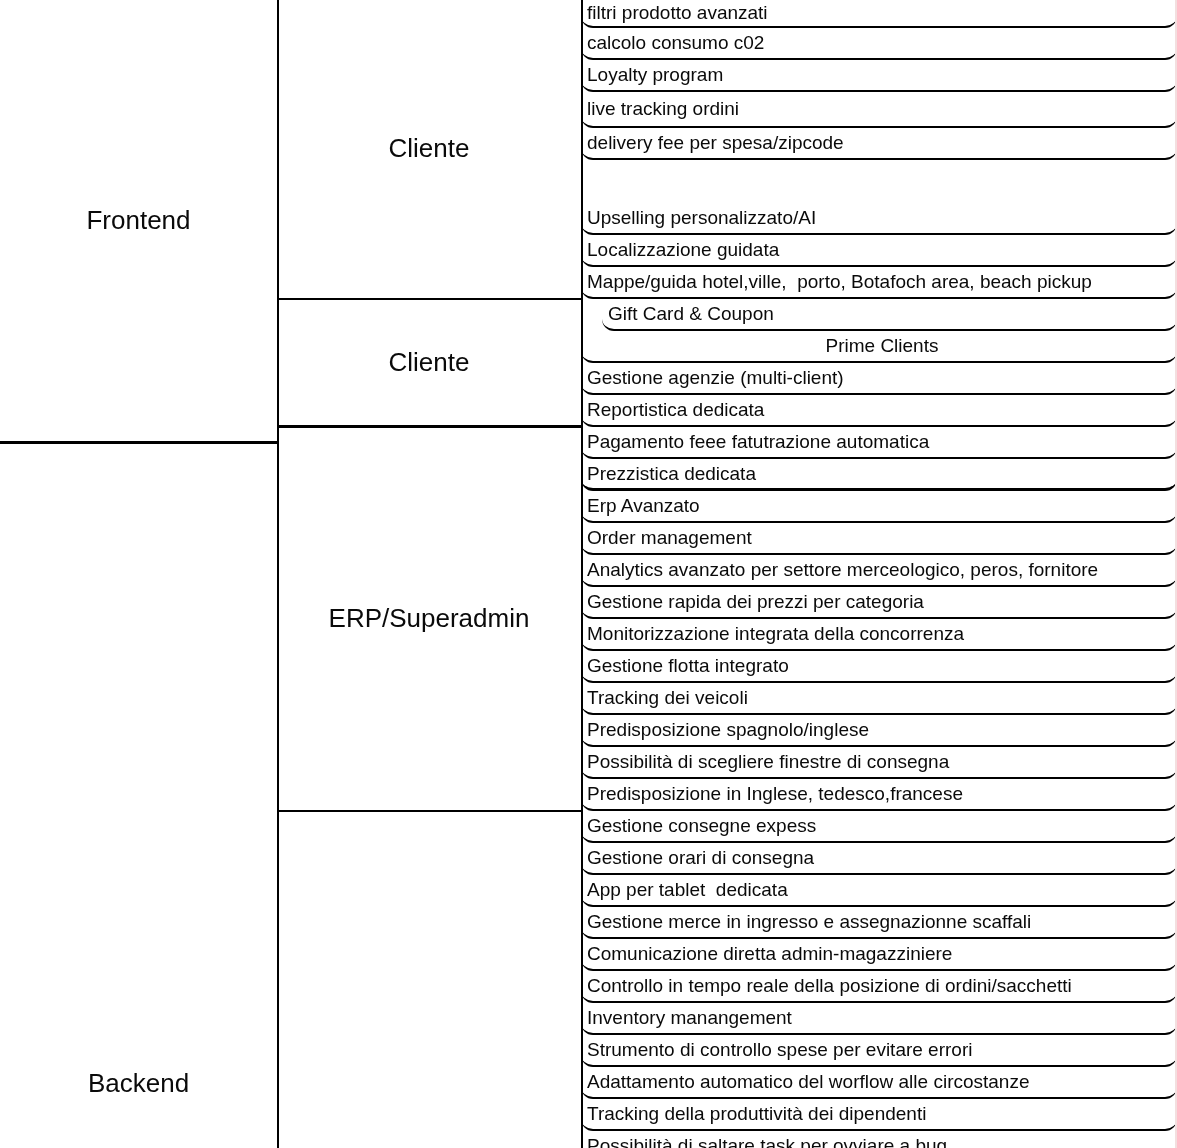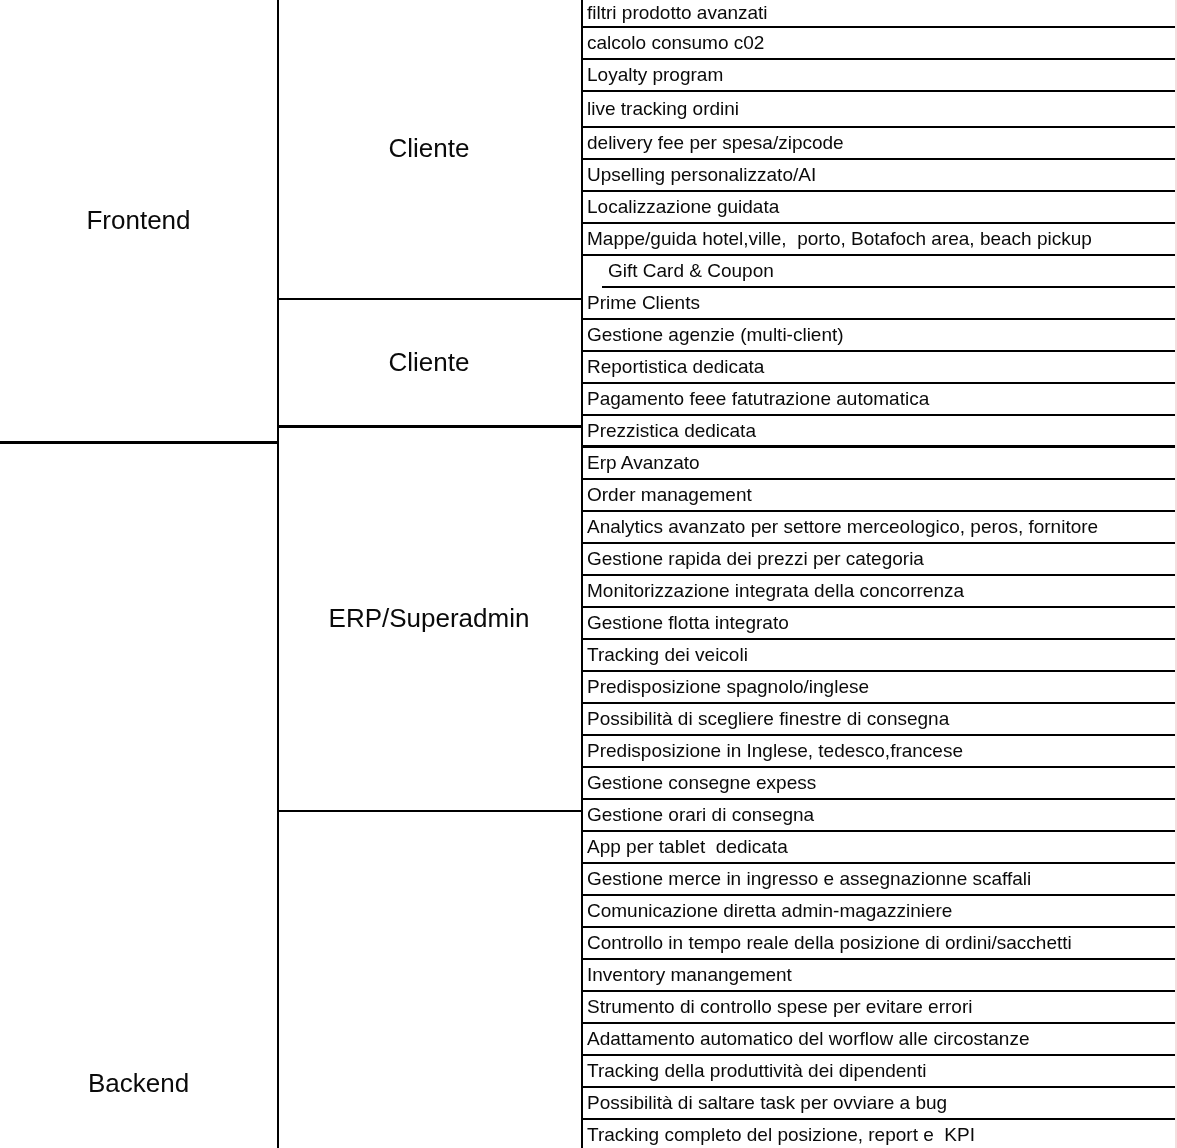--- a/index.html
+++ b/index.html
@@ -40,20 +40,21 @@
 
   .feature-row {
     box-sizing: border-box;
     border-bottom: 2px solid #000;
     display: flex;
     align-items: center;
     padding-left: 6px;
     font-size: 19px;
     white-space: pre;
     overflow: hidden;
+    border-radius: 12px;
   }
   .feature-row.thick { border-bottom-width: 3px; }
 
   .right-edge {
     position: absolute;
     right: 0; top: 0;
     width: 2px; height: 100%;
     background: #f3dfdf;
   }
 </style>
@@ -80,25 +81,25 @@
         <div class="cell-label">ERP/Superadmin</div>
       </div>
       <div class="cell noborder" style="height: 320px;"></div>
     </div>
   <div id="col-feature" class="col">
       <div class="feature-row" style="height: 28px;"><span>filtri prodotto avanzati</span></div>
       <div class="feature-row" style="height: 32px;"><span>calcolo consumo c02</span></div>
       <div class="feature-row" style="height: 32px;"><span>Loyalty program</span></div>
       <div class="feature-row" style="height: 36px; text-align: center;"><span>live tracking ordini</span></div>
       <div class="feature-row" style="height: 32px;"><span>delivery fee per spesa/zipcode</span></div>
-      <div class="feature-row" style="height: 32px;"><span>Upselling personalizzato/AI</span></div>
+      <div class="feature-row" style="height: 32px; margin-top: 43px;"><span>Upselling personalizzato/AI</span></div>
       <div class="feature-row" style="height: 32px;"><span>Localizzazione guidata</span></div>
       <div class="feature-row" style="height: 32px;"><span>Mappe/guida hotel,ville,  porto, Botafoch area, beach pickup</span></div>
       <div class="feature-row" style="height: 32px; margin-left: 21px;"><span>Gift Card &amp; Coupon</span></div>
-      <div class="feature-row" style="height: 32px;"><span>Prime Clients</span></div>
+      <div class="feature-row" style="height: 32px; justify-content: center;"><span>Prime Clients</span></div>
       <div class="feature-row" style="height: 32px;"><span>Gestione agenzie (multi-client)</span></div>
       <div class="feature-row" style="height: 32px;"><span>Reportistica dedicata</span></div>
       <div class="feature-row" style="height: 32px;"><span>Pagamento feee fatutrazione automatica</span></div>
       <div class="feature-row thick" style="height: 32px;"><span>Prezzistica dedicata</span></div>
       <div class="feature-row" style="height: 32px;"><span>Erp Avanzato</span></div>
       <div class="feature-row" style="height: 32px;"><span>Order management</span></div>
       <div class="feature-row" style="height: 32px;"><span>Analytics avanzato per settore merceologico, peros, fornitore</span></div>
       <div class="feature-row" style="height: 32px;"><span>Gestione rapida dei prezzi per categoria</span></div>
       <div class="feature-row" style="height: 32px;"><span>Monitorizzazione integrata della concorrenza</span></div>
       <div class="feature-row" style="height: 32px;"><span>Gestione flotta integrato</span></div>

